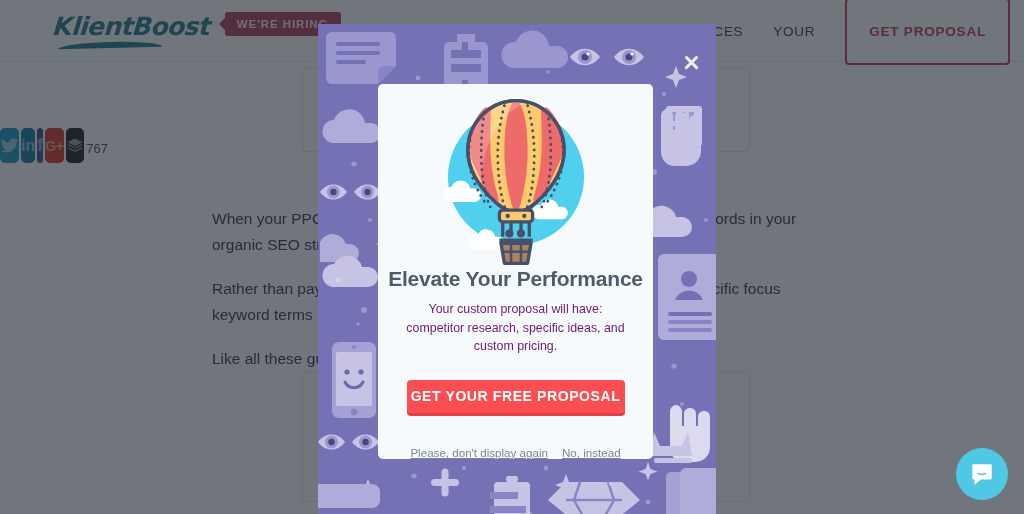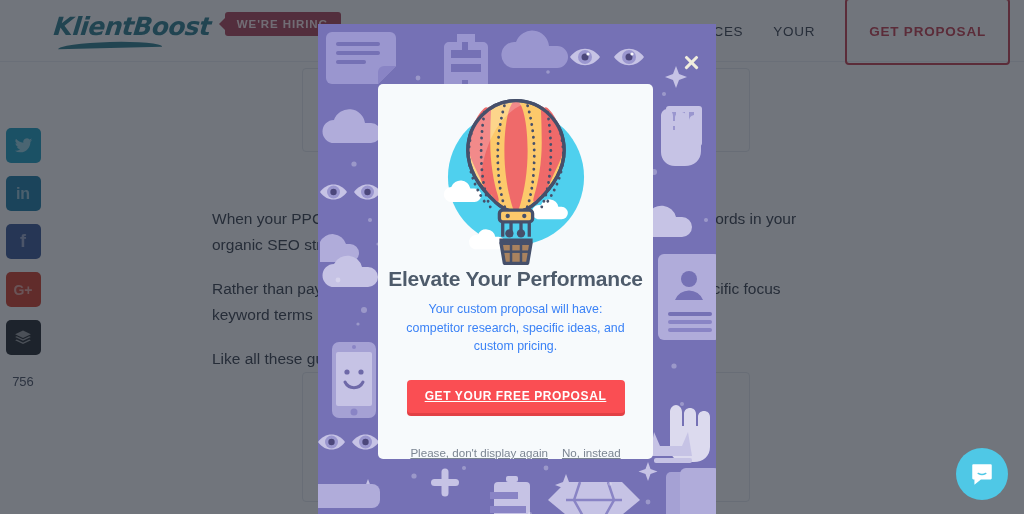--- a/index.html
+++ b/index.html
@@ -101,22 +101,22 @@
     cursor: pointer;
     font-family: "Liberation Sans", sans-serif;
   }
 
   
   #social-rail {
     position: absolute; left: 0; top: 62px;
     width: 46px;
     padding: 66px 0 0 0;
     z-index: 6;
-    display: flex; flex-direction: column; align-items: center;
-    gap: 13px;
+    display: flex; flex-direction: row; align-items: center;
+    gap: 2px;
   }
   .social-btn {
     width: 35px; height: 35px;
     border-radius: 5px;
     display: flex; align-items: center; justify-content: center;
     color: #ffffff;
     font-weight: bold;
     font-size: 17px;
     cursor: pointer;
   }
@@ -207,38 +207,37 @@
     font-weight: bold;
     color: #4e5b6b;
     letter-spacing: -.2px;
     text-align: center;
   }
   #modal-subtitle {
     margin-top: 9px;
     width: 232px;
     font-size: 12.4px;
     line-height: 1.5;
-    color: #3b82f6;
+    color: #701a75;
     text-align: center;
   }
   #modal-cta {
     margin-top: 24px;
     width: 218px;
     height: 40px;
     background: #fa4e53;
     box-shadow: 0 3px 0 0 #e24045;
     border: 0;
     border-radius: 4px;
     color: #ffffff;
-    font-size: 12px;
+    font-size: 14px;
     font-weight: bold;
     letter-spacing: .6px;
     cursor: pointer;
     font-family: "Liberation Sans", sans-serif;
-    text-decoration: underline;
   }
   #modal-optouts {
     margin-top: 33px;
     display: flex; gap: 14px;
     font-size: 11.6px;
   }
   .optout-link {
     color: #7c8693;
     text-decoration: underline;
     cursor: pointer;
@@ -291,21 +290,21 @@
       <span style="color:rgba(255,255,255,.5);font-size:18px;">f</span>
     </div>
     <div class="social-btn" style="background:#d4402b">
       <span style="color:rgba(255,255,255,.55);font-size:14px;">G+</span>
     </div>
     <div class="social-btn" style="background:#23282d">
       <svg width="18" height="18" viewBox="0 0 24 24" fill="rgba(255,255,255,.55)">
         <path d="M12 2 1.5 7 12 12l10.5-5L12 2zm0 11.6L3.6 9.5 1.5 10.5 12 15.5l10.5-5-2.1-1-8.4 4.1zm0 4.5-8.4-4.1-2.1 1L12 20l10.5-5-2.1-1-8.4 4.1z"></path>
       </svg>
     </div>
-    <div id="social-count">756</div>
+    <div id="social-count">767</div>
   </aside>
 
   <div id="article">
     <p class="article-p">When your PPC campaigns are working, you can apply those same keywords in your organic SEO strategy too.</p>
     <p class="article-p">Rather than pay for every single click, you can start ranking for those specific focus keyword terms instead.</p>
     <p class="article-p">Like all these guys are doing.</p>
   </div>
 
   <div id="bottom-caption">us we will help you to in selling your structured settlement.</div>
 

